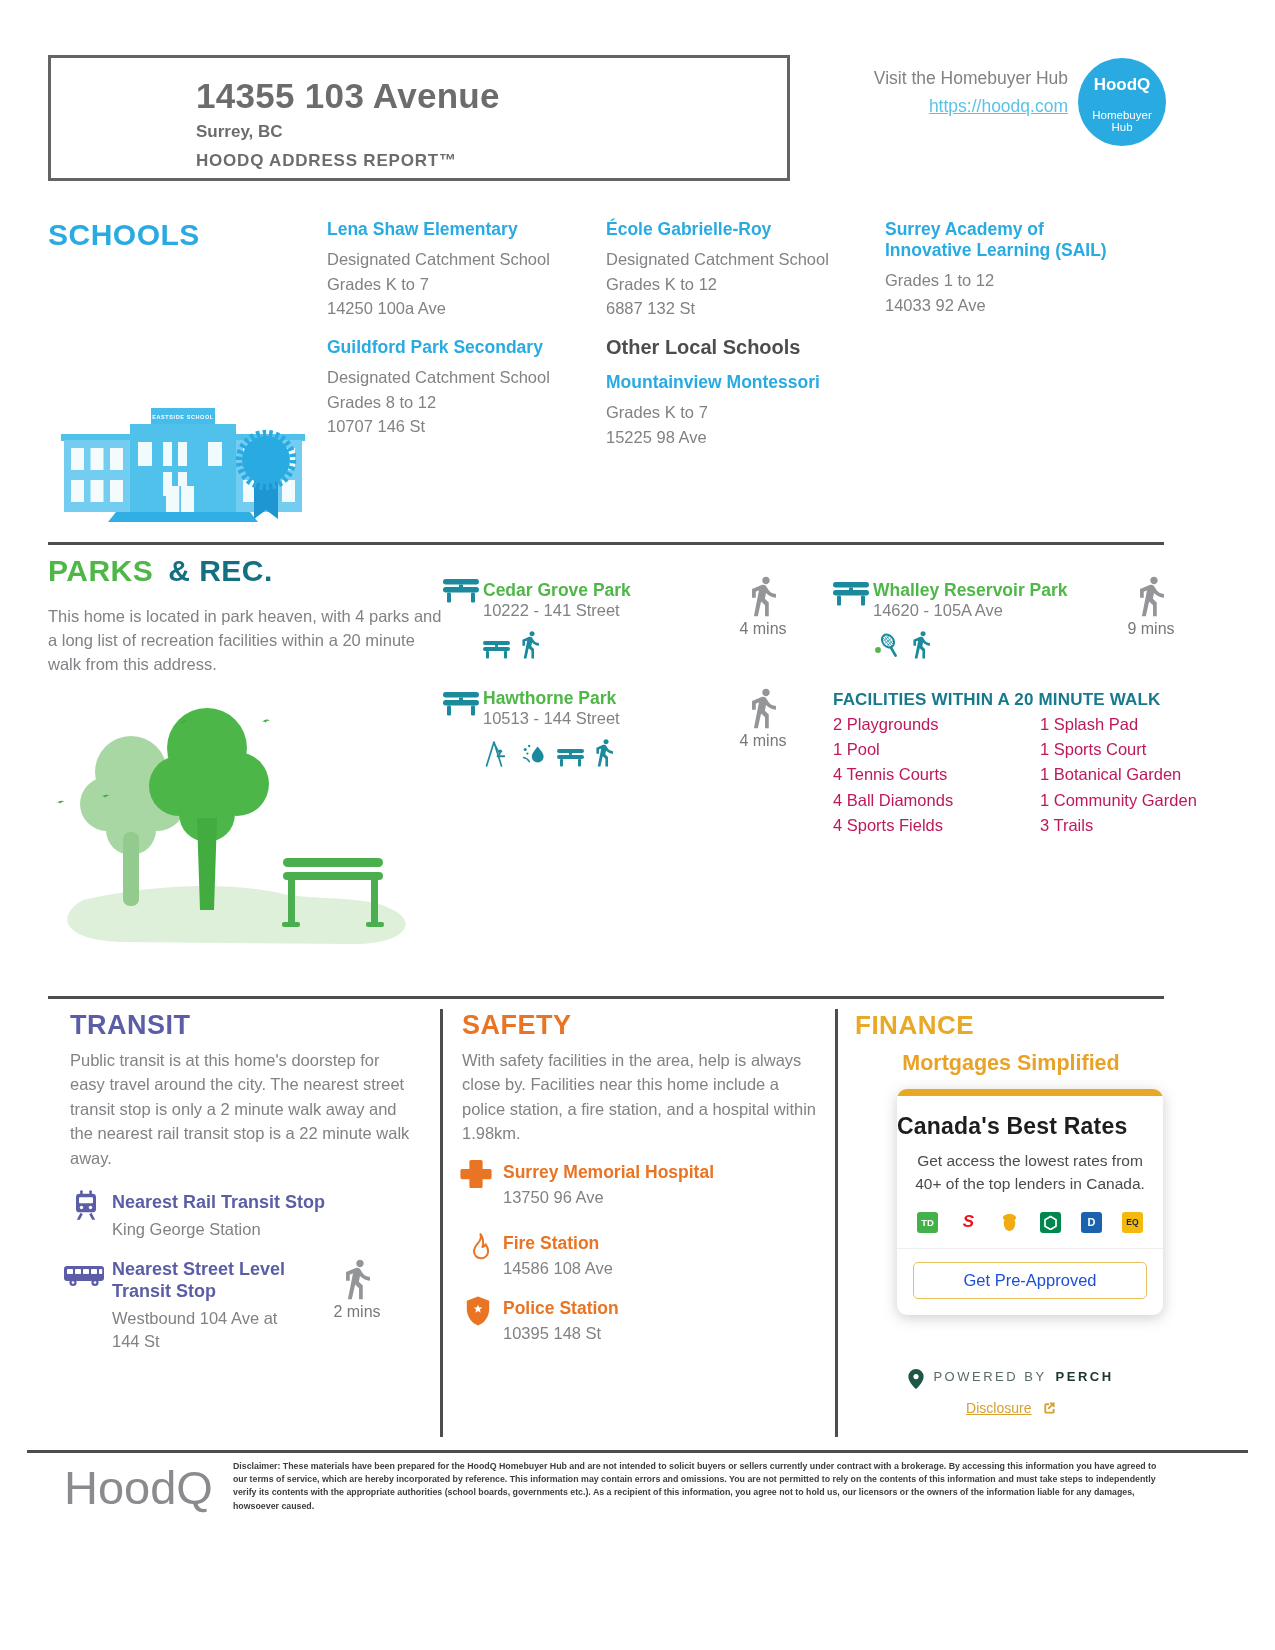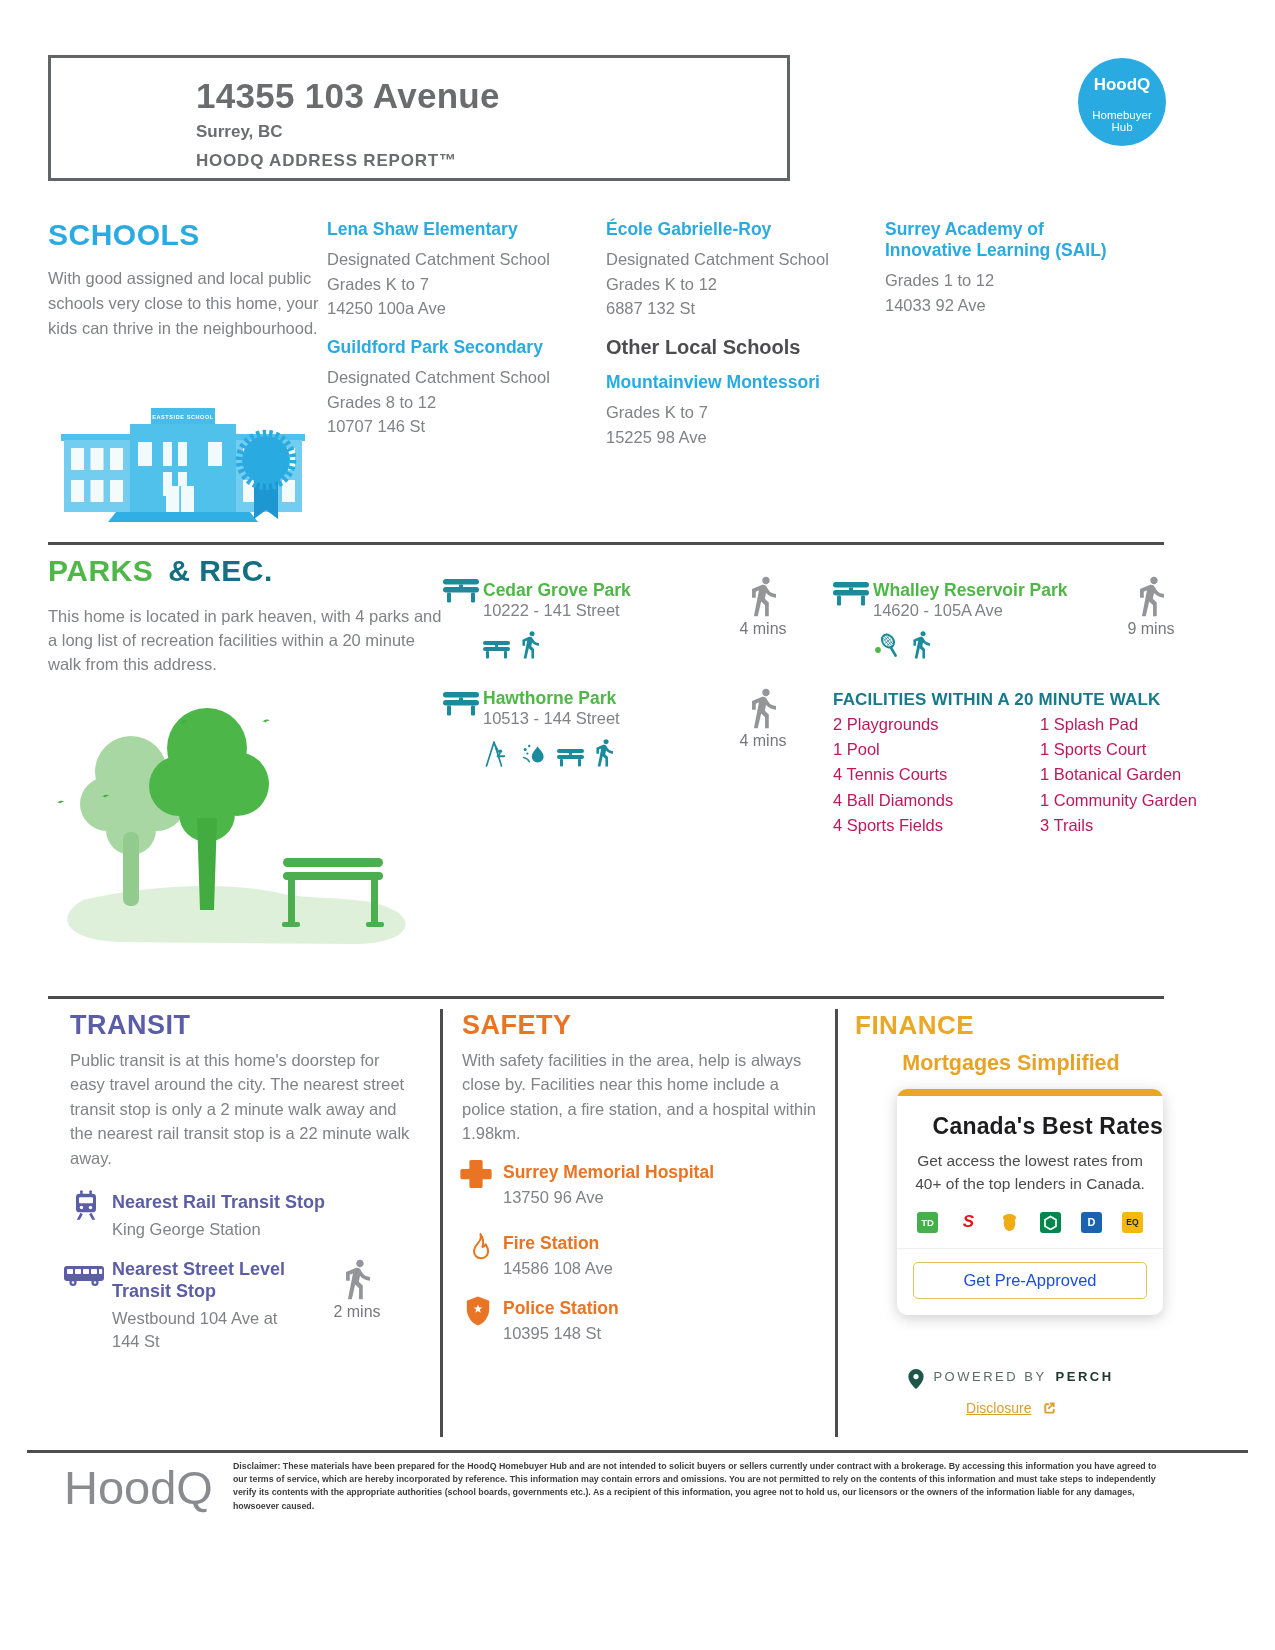--- a/index.html
+++ b/index.html
@@ -40,21 +40,21 @@
 
 .t-title{font-size:27px;font-weight:bold;letter-spacing:.5px}
 .stop-label{font-size:18px;font-weight:bold;color:#5B5EA6;line-height:22px}
 .stop-val{font-size:16.5px;color:#808285;line-height:23px;margin-top:5px}
 .saf-name{font-size:17.5px;font-weight:bold;color:#E87424;line-height:21px}
 .saf-addr{font-size:16.5px;color:#808285;margin-top:5px}
 
 .tagline{font-size:21.5px;font-weight:bold;color:#E8A326;text-align:center}
 .card{background:#fff;border-radius:10px;box-shadow:0 3px 14px rgba(80,80,80,.28);overflow:hidden}
 .card-top{height:7px;background:#E8A826}
-.card-h{font-size:23px;font-weight:bold;color:#1D1D1F;text-align:right;margin-top:17px;letter-spacing:.2px}
+.card-h{font-size:23px;font-weight:bold;color:#1D1D1F;text-align:left;margin-top:17px;letter-spacing:.2px}
 .card-b{font-size:15.5px;color:#4B4B4D;text-align:center;line-height:1.5;margin:9px 14px 0}
 .lenders{display:flex;justify-content:space-between;align-items:center;margin:16px 20px 0}
 .lg{width:21px;height:21px;border-radius:3px;display:flex;align-items:center;justify-content:center;font-weight:bold;background:#fff}
 .btn-wrap{border-top:1px solid #EFEFEF;margin-top:15px;padding:13px 16px 16px}
 .pre-btn{display:block;width:100%;height:37px;background:#fff;border:1.5px solid #E6C05A;border-radius:5px;color:#1d4ed8;font-size:16.5px;font-family:inherit;cursor:pointer}
 .powered{display:flex;align-items:flex-start;justify-content:center;gap:9px}
 .pow-txt{font-size:13px;letter-spacing:2.5px;color:#5A6B66}
 .pow-brand{font-size:13px;font-weight:bold;letter-spacing:2.5px;color:#20372F}
 .disc{text-align:center}
 .disc a{color:#D7A02F;font-size:14px;text-decoration:underline;margin-right:6px}
@@ -66,29 +66,32 @@
 <body>
 
 <div class="page">
 
   <div class="abs hdr-box" style="left:48px;top:55px;width:742px;height:126px">
     <div class="hdr-addr">14355 103 Avenue</div>
     <div class="hdr-city">Surrey, BC</div>
     <div class="hdr-report">HOODQ ADDRESS REPORT™</div>
   </div>
 
+  <div class="abs visit" style="left:800px;top:68px;width:268px">
+    <div>Visit the Homebuyer Hub</div>
+    <a href="#">https://hoodq.com</a>
+  </div>
 
   <div class="abs badge" style="left:1078px;top:58px">
     <div class="b1">HoodQ</div>
     <div class="b2">Homebuyer</div>
     <div class="b3">Hub</div>
   </div>
 
   <div class="abs sec-title blue" style="left:48px;top:218px;font-size:30px">SCHOOLS</div>
-  <div class="abs body-txt" style="left:48px;top:266px;width:292px">With good assigned and local public schools very close to this home, your kids can thrive in the neighbourhood.</div>
 
   <div class="abs" style="left:327px;top:219px;width:270px">
     <div class="school-name">Lena Shaw Elementary</div>
     <div class="info">Designated Catchment School</div>
     <div class="info">Grades K to 7</div>
     <div class="info">14250 100a Ave</div>
   </div>
 
   <div class="abs" style="left:327px;top:337px;width:270px">
     <div class="school-name">Guildford Park Secondary</div>

